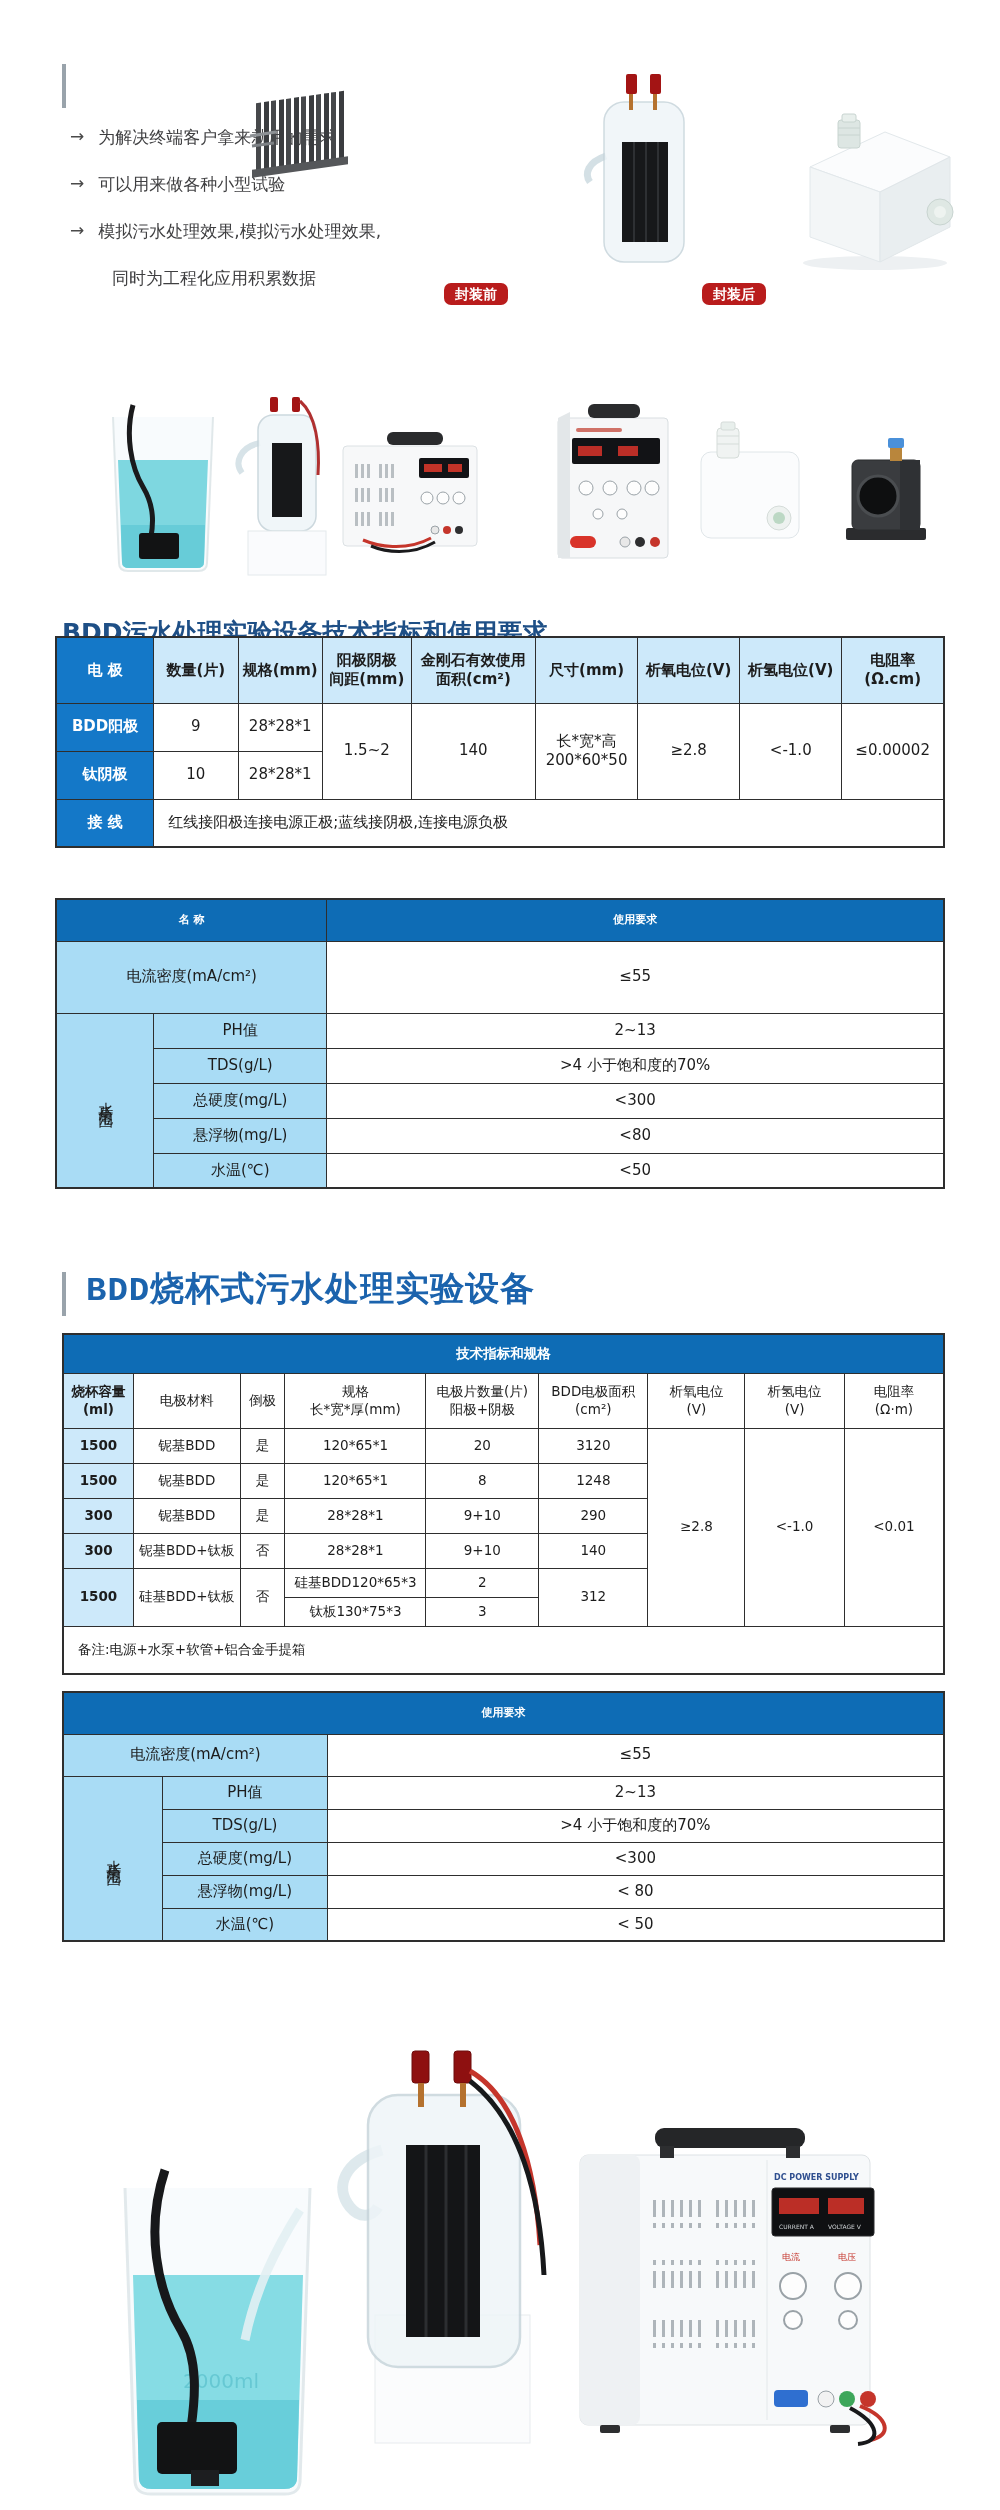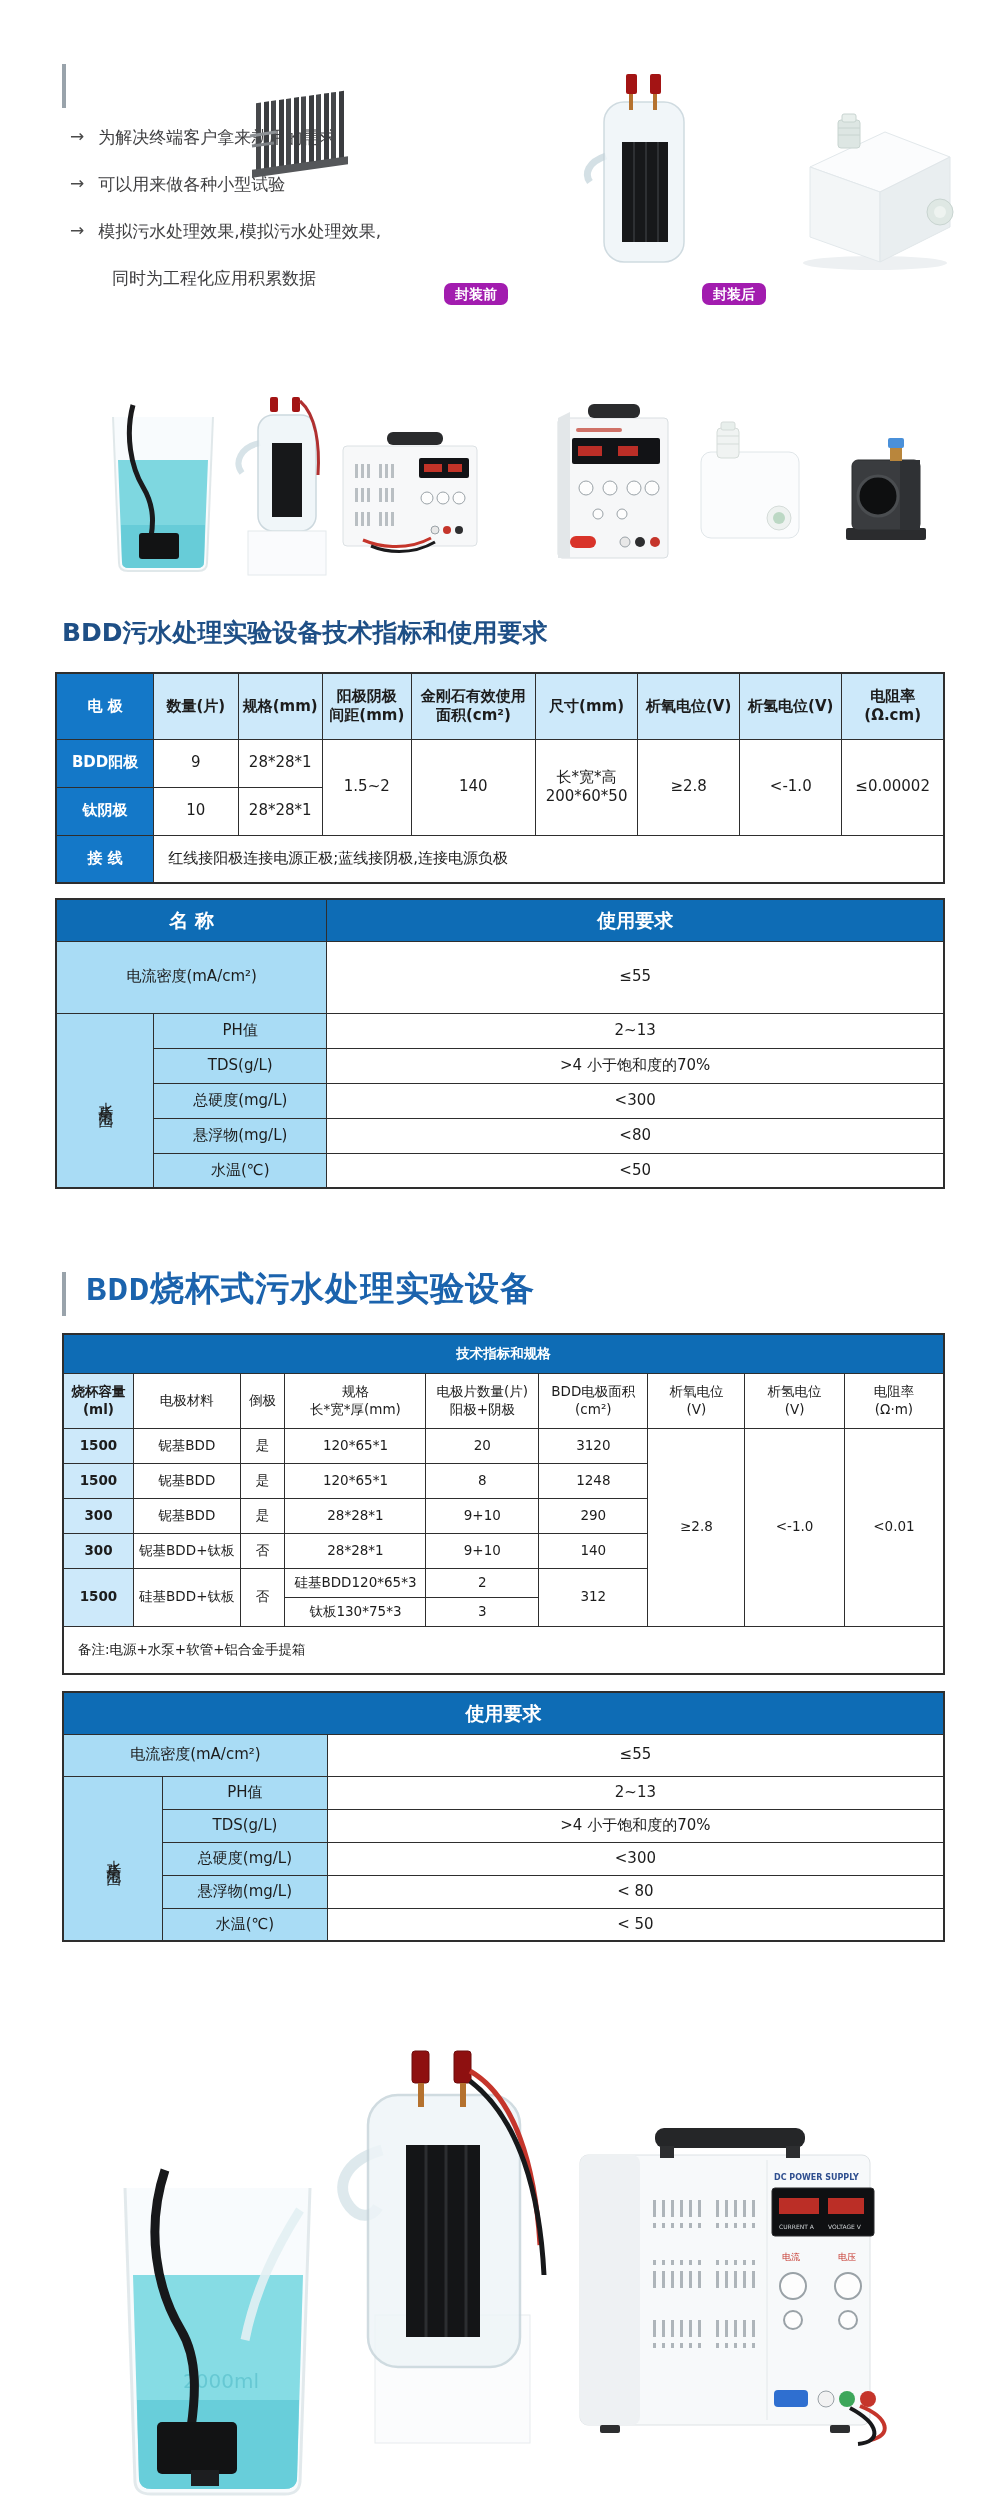--- a/index.html
+++ b/index.html
@@ -3,24 +3,24 @@
 <meta charset="utf-8">
 <style>
   html,body{margin:0;padding:0;background:#fff;}
   body{font-family:"DejaVu Sans","Liberation Sans",sans-serif;color:#222;}
   .canvas{position:relative;width:1000px;height:2510px;background:#fff;overflow:hidden;}
   .title-bar{position:absolute;width:4px;height:44px;background:#99a3ab;}
   .sec-title{position:absolute;margin:0;font-size:34px;font-weight:bold;color:#1b63ad;letter-spacing:1px;white-space:nowrap;}
   .heading2{position:absolute;margin:0;font-size:25px;font-weight:bold;color:#1e4f86;white-space:nowrap;}
   .bullet{position:absolute;font-size:17px;color:#3f3f41;display:flex;gap:14px;white-space:nowrap;}
   .bullet .arr{color:#4a4a4a;}
-  .badge{position:absolute;background:#a21caf;color:#fff;font-size:14px;font-weight:bold;padding:4px 11px;border-radius:7px;line-height:1;}
+  .badge{position:absolute;background:#b91c1c;color:#fff;font-size:14px;font-weight:bold;padding:4px 11px;border-radius:7px;line-height:1;}
   table.tbl{position:absolute;border-collapse:collapse;table-layout:fixed;background:#fff;border:2px solid #2e2e2e;}
   .tbl td{border:1px solid #2e2e2e;text-align:center;vertical-align:middle;font-size:15px;color:#1c1c1c;padding:0 2px;line-height:1.3;overflow:hidden;}
-  td.hdr{background:#0e6cb5;color:#fff;font-weight:bold;font-size:19px;}
+  td.hdr{background:#0e6cb5;color:#fff;font-weight:bold;font-size:11px;}
   td.c1{background:#1478c8;color:#fff;font-weight:bold;}
   td.pale{background:#cde9fa;font-weight:bold;}
   td.sky{background:#a9dcf5;}
   td.leftcell{text-align:left;padding-left:14px;}
   .pre{white-space:pre-line;}
   .t3 td{font-size:13.5px;}
   .vtext{writing-mode:vertical-rl;text-orientation:upright;display:inline-block;letter-spacing:4px;font-size:15px;}
   svg{position:absolute;overflow:visible;}
   svg text{font-family:"DejaVu Sans","Liberation Sans",sans-serif;}
 </style>
@@ -184,21 +184,21 @@
     <rect x="8" y="96" width="80" height="12" rx="2" fill="#2b2c2e"></rect>
     <rect x="14" y="28" width="68" height="70" rx="6" fill="#3a3c3f" stroke="#2b2c2e"></rect>
     <polygon points="62,28 82,28 82,98 62,98" fill="#2f3134"></polygon>
     <circle cx="40" cy="64" r="20" fill="#0e0f10" stroke="#4a4d50" stroke-width="3"></circle>
     <rect x="52" y="14" width="12" height="15" fill="#b9863c"></rect>
     <rect x="50" y="6" width="16" height="10" rx="2" fill="#4a90d9"></rect>
   </svg>
 
   <h2 class="heading2" style="left:62px;top:616px;">BDD污水处理实验设备技术指标和使用要求</h2>
 
-  <table class="tbl" style="left:55px;top:672px;width:890px;">
+  <table class="tbl" style="left:55px;top:636px;width:890px;">
     <colgroup>
         <col style="width:11%">
         <col style="width:9.5%">
         <col style="width:9.5%">
         <col style="width:10%">
         <col style="width:14%">
         <col style="width:11.5%">
         <col style="width:11.5%">
         <col style="width:11.5%">
         <col style="width:11.5%">

